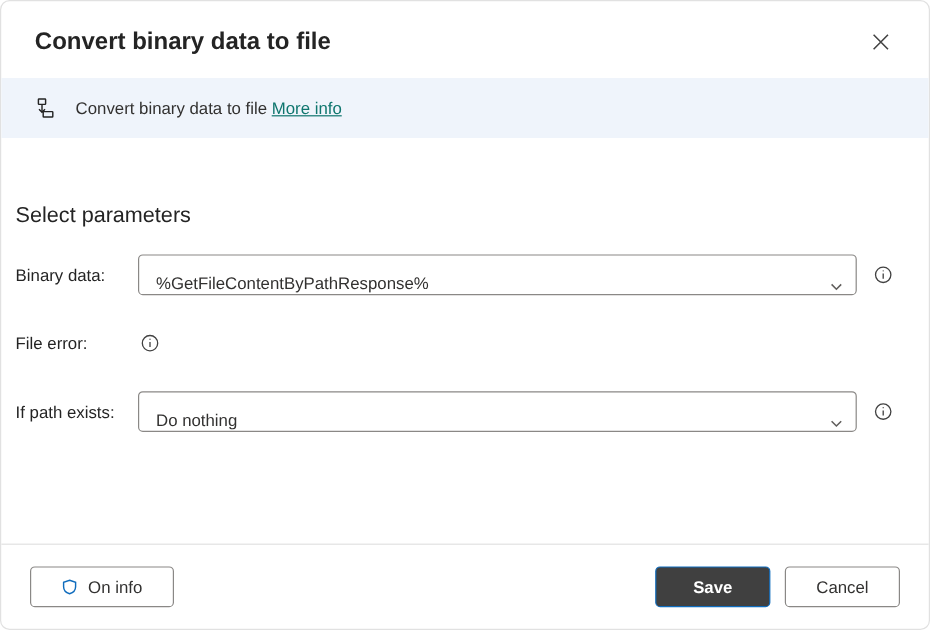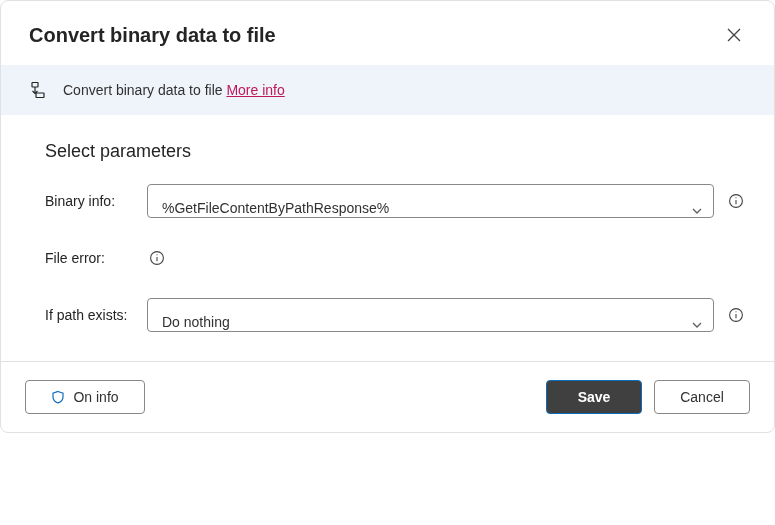--- a/index.html
+++ b/index.html
@@ -4,21 +4,21 @@
 <style>
   * { box-sizing: border-box; }
   body {
     margin: 0; padding: 0;
     font-family: "Segoe UI", -apple-system, sans-serif;
     font-size: 14px; color: #323130;
     background: #fff;
     display: flex; justify-content: center; align-items: flex-start;
   }
   .dialog {
-    width: 775px; height: 433px;
+    width: 775px; height: 525px;
     border: 1px solid #e1e1e1; border-radius: 8px;
     display: flex; flex-direction: column;
     background: #fff;
     overflow: hidden;
   }
   .titlebar {
     display: flex; align-items: center; justify-content: space-between;
     padding: 18px 24px 14px 28px;
   }
   .titlebar h1 {
@@ -28,24 +28,25 @@
     width: 32px; height: 32px; border: none; background: transparent;
     cursor: pointer; display: flex; align-items: center; justify-content: center;
     color: #424242;
   }
   .infobar {
     background: #eff4fb;
     padding: 16px 28px;
     display: flex; align-items: center; gap: 16px;
   }
   .infobar .desc { color: #323130; }
-  .infobar a { color: #be185d; text-decoration: underline; cursor: pointer; }
+  .infobar a { color: #0f766e; text-decoration: underline; cursor: pointer; }
   .content {
-    flex: 1; padding: 24px 28px 0 44px;
+    flex: 1; padding: 24px 28px 0 12px;
     overflow: auto;
+    margin-top: 28px;
   }
   .content h2 {
     margin: 2px 0 22px 0; font-size: 18px; font-weight: 400; color: #242424;
   }
   .field-row {
     display: flex; align-items: center; gap: 12px;
     margin-bottom: 30px;
   }
   .field-label {
     width: 90px; flex: 0 0 90px; color: #242424;
@@ -120,21 +121,21 @@
     <span class="desc">
       <span>Convert binary data to file</span>
       <a>More info</a>
     </span>
   </div>
 
   <div class="content">
     <h2>Select parameters</h2>
 
     <div class="field-row">
-      <div class="field-label">Binary info:</div>
+      <div class="field-label">Binary data:</div>
       <div class="field-control">
         <input value="%GetFileContentByPathResponse%" style="">
         <span class="chevron">
           <svg width="12" height="12" viewBox="0 0 12 12">
               <path d="M2 4 L6 8 L10 4" stroke="currentColor" stroke-width="1.3" fill="none"></path>
             </svg>
         </span>
       </div>
       <span class="info-ic">
         <svg width="16" height="16" viewBox="0 0 16 16" fill="none" stroke="currentColor" stroke-width="1.1">

